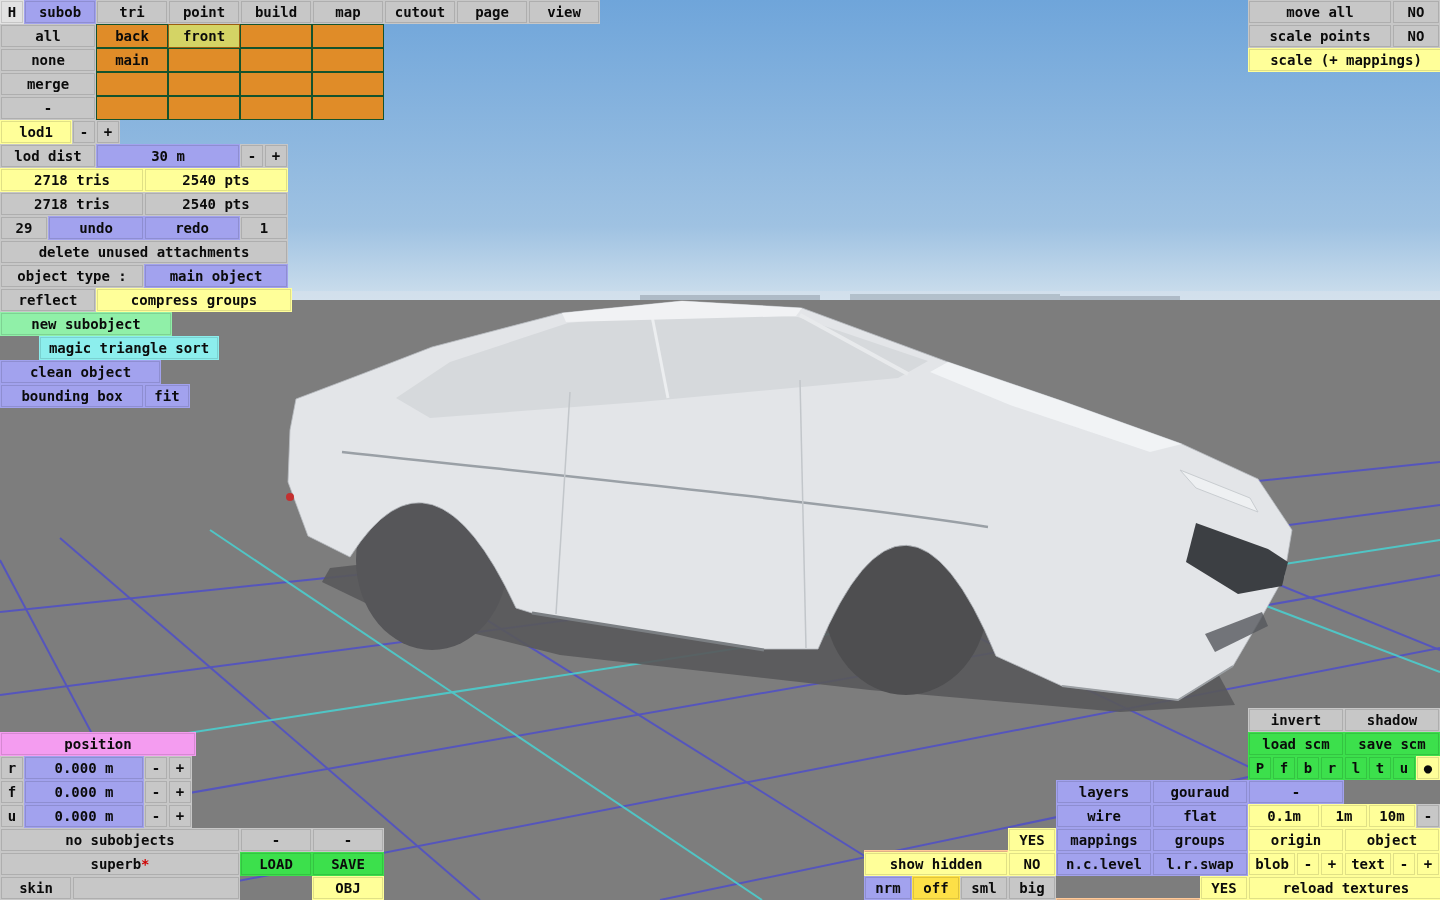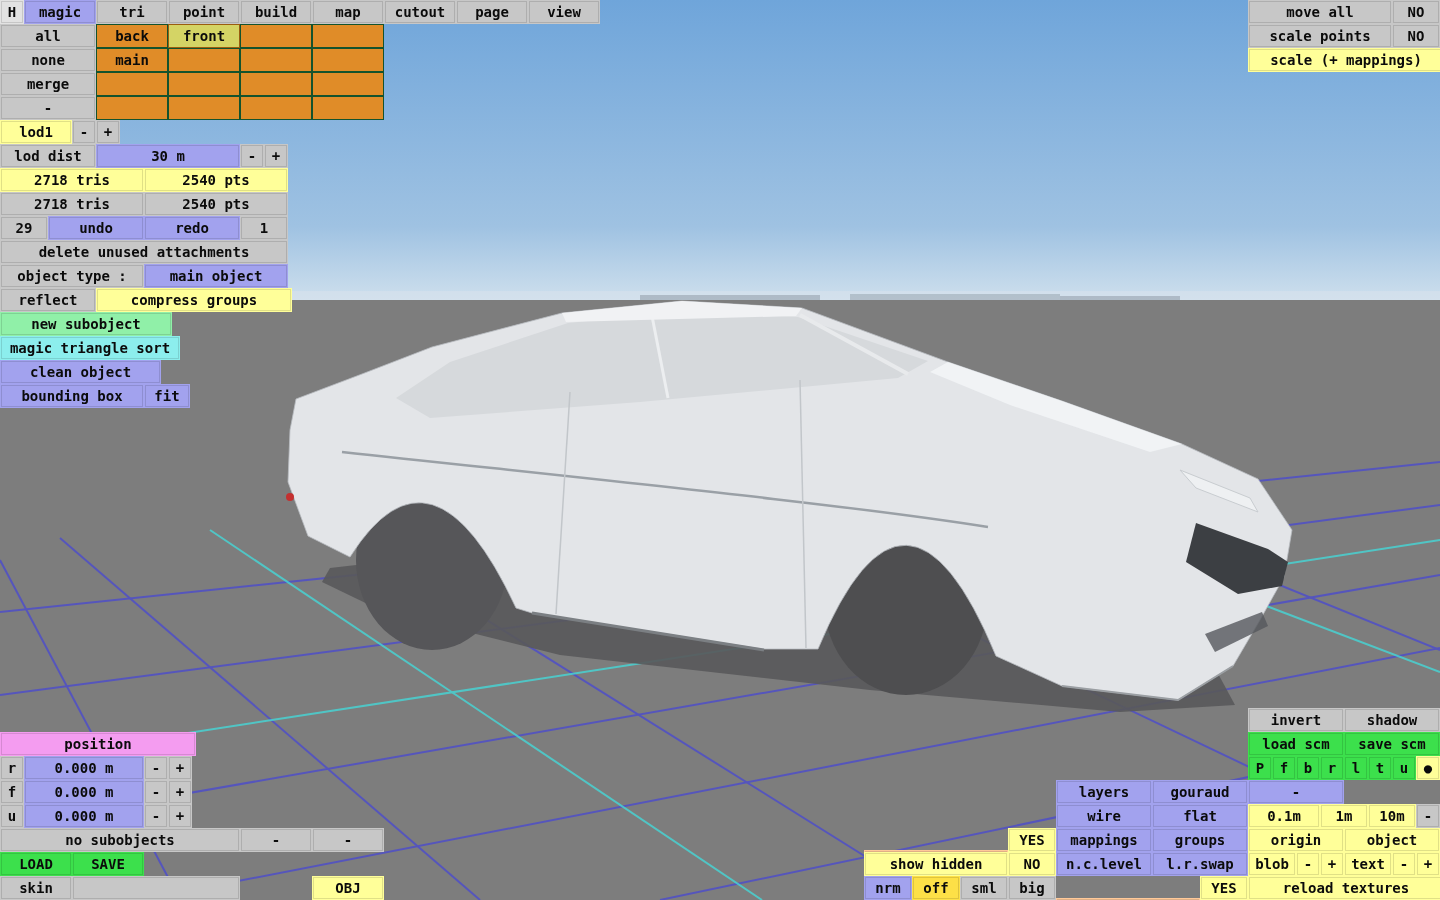--- a/index.html
+++ b/index.html
@@ -12,21 +12,21 @@
        justify-content:center;white-space:nowrap;flex:0 0 auto;box-shadow:inset 0 0 0 1px rgba(0,0,0,.12);
        cursor:default;overflow:hidden;}
   .gray{background:#c7c7c7;}
   .lightgray{background:#e2e2e2;}
   .purple{background:#a2a2ee;}
   .yellow{background:#ffff99;}
   .orange{background:#e08c28;border:1px solid #14532d;box-shadow:none;}
   .khaki{background:#d4d465;border:1px solid #9a5d10;box-shadow:none;}
   .green{background:#3ce04c;}
   .mint{background:#90f0a8;}
-  .cyan{background:#8ceeed;}
+  .cyan{background:#8ceeed;margin-left:39px;}
   .pink{background:#f49cf0;}
   .peach{background:#ffc999;margin-top:22px;}
   .white{background:#fde047;}
   .spacer{background:transparent;border:none;box-shadow:none;}
   .red{color:#d00000;}
   .w24{width:24px}.w46{width:46px}.w48{width:48px}.w72{width:72px}.w96{width:96px}
   .w120{width:120px}.w144{width:144px}.w168{width:168px}.w172{width:172px}.w180{width:180px}
   .w190{width:161px}.w192{width:196px}.w216{width:216px}.w240{width:240px}.w288{width:288px}
 </style>
 </head>
@@ -90,21 +90,21 @@
   <path d="M 1180,470 L 1250,498 L 1258,512 L 1196,488 Z" fill="#eef0f2" stroke="#c8ccd0" stroke-width="1"></path>
   <path d="M 1196,523 L 1268,549 L 1288,562 L 1282,586 L 1238,594 L 1186,562 Z" fill="#3c3f43"></path>
   <path d="M 1205,634 L 1262,612 L 1268,626 L 1215,652 Z" fill="#55585c" opacity="0.8"></path>
   <path d="M 1233,666 L 1178,700 L 1062,686" fill="none" stroke="#9b9fa3" stroke-width="2"></path>
 
   <circle cx="290" cy="497" r="4" fill="#c43030"></circle>
 </svg>
 
 <div class="panel-row" style="left:0;top:0">
   <div class="btn lightgray w24">H</div>
-  <div class="btn purple w72">magic</div>
+  <div class="btn purple w72">subob</div>
   <div class="btn gray w72">tri</div>
   <div class="btn gray w72">point</div>
   <div class="btn gray w72">build</div>
   <div class="btn gray w72">map</div>
   <div class="btn gray w72">cutout</div>
   <div class="btn gray w72">page</div>
   <div class="btn gray w72">view</div>
 </div>
 
 <div class="panel-row" style="left:0;top:24px">
@@ -237,20 +237,24 @@
   <div class="btn gray w24">+</div>
 </div>
 
 <div class="panel-row" style="left:0;top:828px">
   <div class="btn gray w240">no subobjects</div>
   <div class="btn gray w72">-</div>
   <div class="btn gray w72">-</div>
 </div>
 
 <div class="panel-row" style="left:0;top:852px">
+  <div class="btn gray w240">
+    <span>superb</span>
+      <span class="red">*</span>
+  </div>
   <div class="btn green w72">LOAD</div>
   <div class="btn green w72">SAVE</div>
 </div>
 
 <div class="panel-row" style="left:0;top:876px">
   <div class="btn gray w72">skin</div>
   <div class="btn gray w168"></div>
   <div class="btn spacer w72"></div>
   <div class="btn yellow w72">OBJ</div>
 </div>

